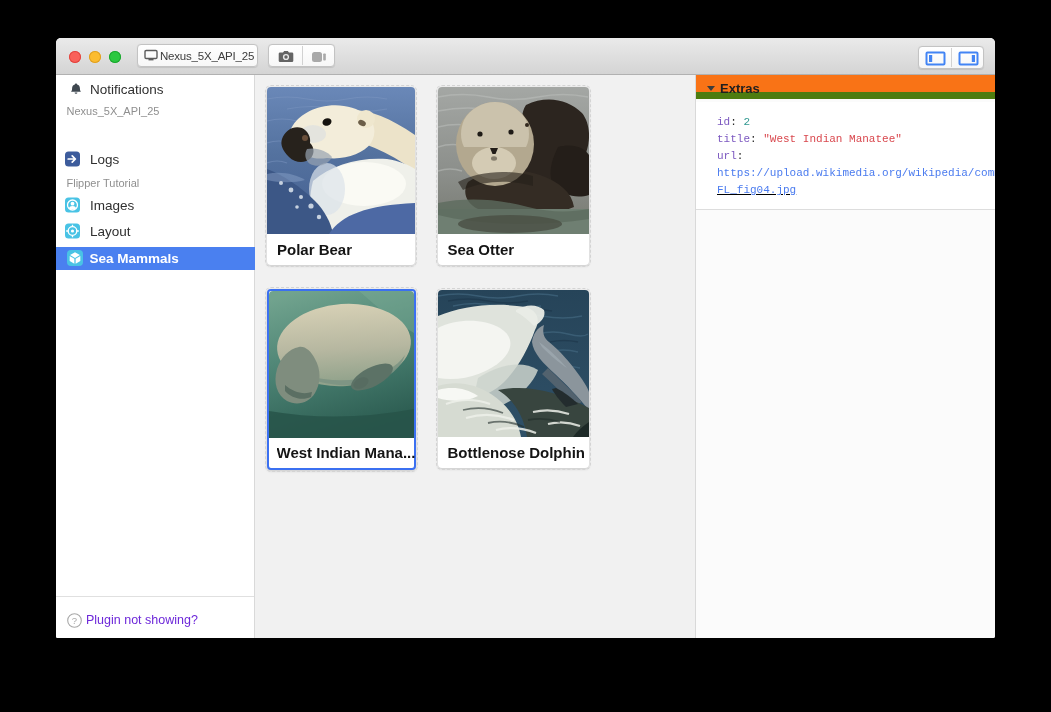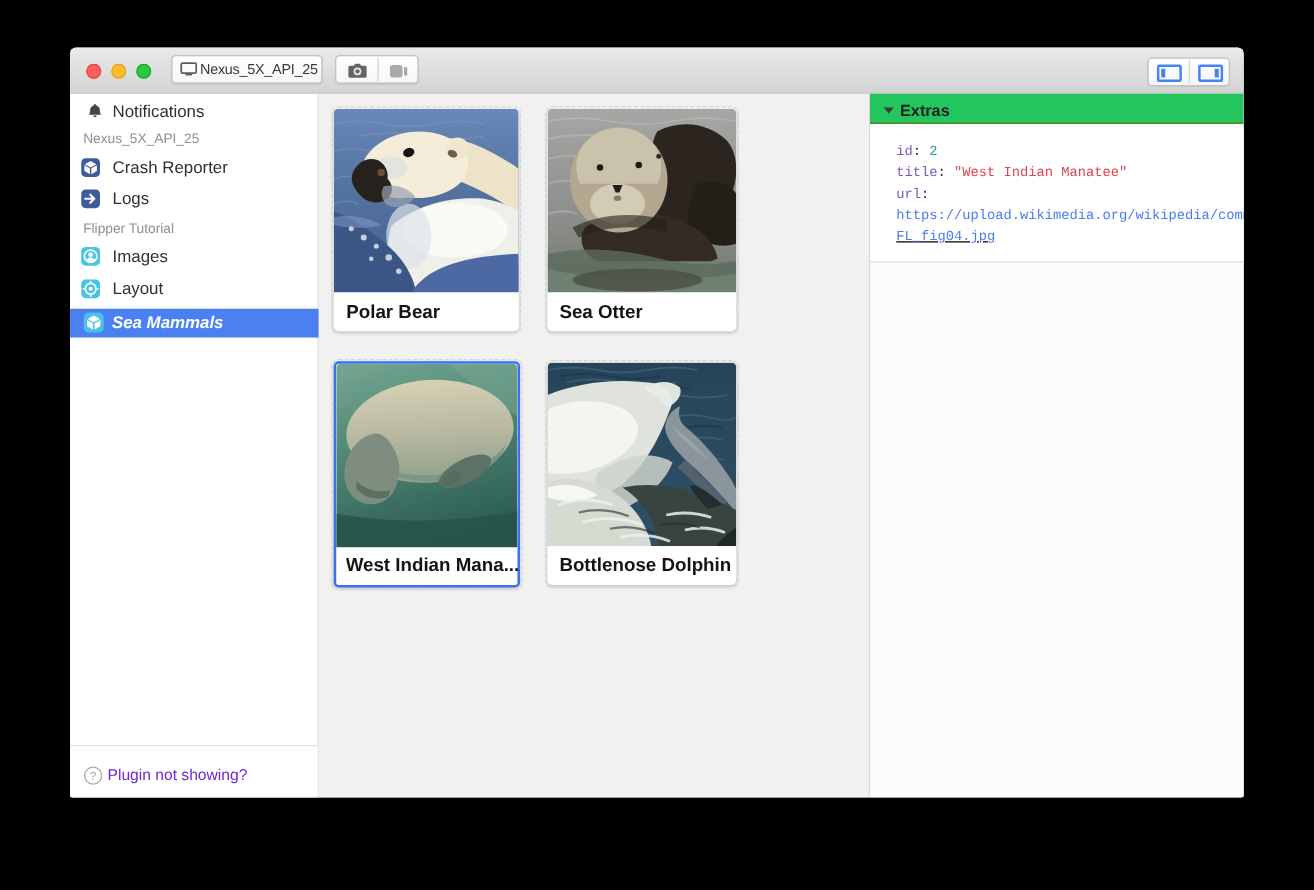--- a/index.html
+++ b/index.html
@@ -12,28 +12,28 @@
   #sidebar{position:absolute;left:0;top:37px;width:199px;height:563px;background:#fff;border-right:1px solid #d9d9d9;}
   #main{position:absolute;left:199px;top:37px;width:440px;height:563px;background:#f1f1f1;}
   #rpanel{position:absolute;left:639px;top:37px;width:300px;height:563px;background:#fbfbfb;border-left:1px solid #d9d9d9;}
   .srow{position:absolute;left:0;width:199px;height:25px;padding-left:26px;}
   .srow .txt{position:absolute;left:34px;top:50%;transform:translateY(-50%);font-size:13.5px;color:#303030;white-space:nowrap;}
   .slabel{position:absolute;left:10.5px;font-size:11px;line-height:13px;color:#8f8f8f;white-space:nowrap;}
   .sicon{position:absolute;left:9px;top:50%;transform:translateY(-50%);width:15px;height:15px;border-radius:3.5px;}
   .blue{background:#3d5c9c;}
   .cyan{background:#49c3e5;}
   #searow{position:absolute;left:0;top:172.3px;width:199px;height:22.4px;background:#4a80f0;}
-  #searow .txt{position:absolute;left:33.5px;top:50%;transform:translateY(-50%);font-size:13.5px;font-weight:bold;color:#fff;white-space:nowrap;font-style:italic;}
+  #searow .txt{position:absolute;left:33.5px;top:50%;transform:translateY(-50%);font-size:13.5px;font-weight:bold;color:#fff;white-space:nowrap;}
   #sfooter{position:absolute;left:0;top:521px;width:198px;height:42px;border-top:1px solid #e0e0e0;background:#fff;}
   #sfooter .ftxt{position:absolute;left:30px;top:16px;font-size:12.5px;color:#6d28d9;white-space:nowrap;}
   .card{position:absolute;background:#fff;border-radius:4px;box-shadow:0 1px 3px rgba(0,0,0,0.18);outline:1px dashed #d4d4d4;outline-offset:1px;}
   .card .img{position:absolute;left:0;top:0;overflow:hidden;border-radius:4px 4px 0 0;}
   .card .ttl{position:absolute;left:10px;bottom:0;height:31px;display:flex;align-items:center;font-size:15px;font-weight:bold;color:#141414;white-space:nowrap;overflow:hidden;}
   #card3{border:2px solid #3b70f1;}
-  #exhead{position:absolute;left:0;top:0;width:299px;height:24px;background:#22c55e;border-bottom:1px solid #4d7c0f;}
+  #exhead{position:absolute;left:0;top:0;width:299px;height:24px;background:#f97316;border-bottom:7px solid #4d7c0f;}
   #exhead .t{position:absolute;left:24px;top:6px;font-size:13px;font-weight:bold;color:#1f1f1f;}
   #extri{position:absolute;left:11px;top:11px;width:0;height:0;border-left:4.5px solid transparent;border-right:4.5px solid transparent;border-top:5.5px solid #3c3c3c;}
   #exbody{position:absolute;left:0;top:26.5px;width:299px;height:108.5px;background:#fff;border-bottom:1px solid #dddddd;}
   .mono{position:absolute;left:21px;font-family:"Liberation Mono",monospace;font-size:11px;line-height:13px;white-space:pre;}
   .k{color:#7c58c0;}.p{color:#2a2a2a;}.num{color:#2f9890;}.str{color:#d9484e;}.lnk{color:#4a7bef;}
 </style>
 </head>
 <body>
 <div id="win">
   <div id="toolbar">
@@ -74,32 +74,20 @@
 
   <div id="sidebar">
     <div class="srow" style="top:1px;">
       <svg style="position:absolute;left:14px;top:7px;" width="12" height="12" viewBox="0 0 12 12">
         <path d="M6 0.4 c0.65 0 1.15 0.45 1.15 1.05 c1.7 0.5 2.75 1.9 2.75 3.7 c0 2.1 0.45 3 1.1 3.65 h-10 c0.65 -0.65 1.1 -1.55 1.1 -3.65 c0 -1.8 1.05 -3.2 2.75 -3.7 c0 -0.6 0.5 -1.05 1.15 -1.05 z" fill="#3f4850"></path>
         <path d="M4.6 9.4 a1.4 1.4 0 0 0 2.8 0 z" fill="#3f4850"></path>
       </svg>
       <div class="txt">Notifications</div>
     </div>
     <div class="slabel" style="top:29.5px;">Nexus_5X_API_25</div>
-    <div class="srow" style="top:46.8px;">
-      <div class="sicon blue">
-        <svg width="15" height="15" viewBox="0 0 15 15">
-            <g fill="#fff">
-              <path d="M7.5 2.2 L12.1 4.8 L7.5 7.4 L2.9 4.8 Z"></path>
-              <path d="M2.5 5.6 L6.9 8.1 L6.9 12.8 L2.5 10.3 Z"></path>
-              <path d="M12.5 5.6 L8.1 8.1 L8.1 12.8 L12.5 10.3 Z"></path>
-            </g>
-          </svg>
-      </div>
-      <div class="txt">Crash Reporter</div>
-    </div>
     <div class="srow" style="top:71px;">
       <div class="sicon blue">
         <svg width="15" height="15" viewBox="0 0 15 15">
             <path d="M3.2 7.5 h7 M7.2 4.3 l3.2 3.2 l-3.2 3.2" stroke="#fff" stroke-width="1.7" fill="none" stroke-linecap="round" stroke-linejoin="round"></path>
           </svg>
       </div>
       <div class="txt">Logs</div>
     </div>
     <div class="slabel" style="top:101.5px;">Flipper Tutorial</div>
     <div class="srow" style="top:117px;">

